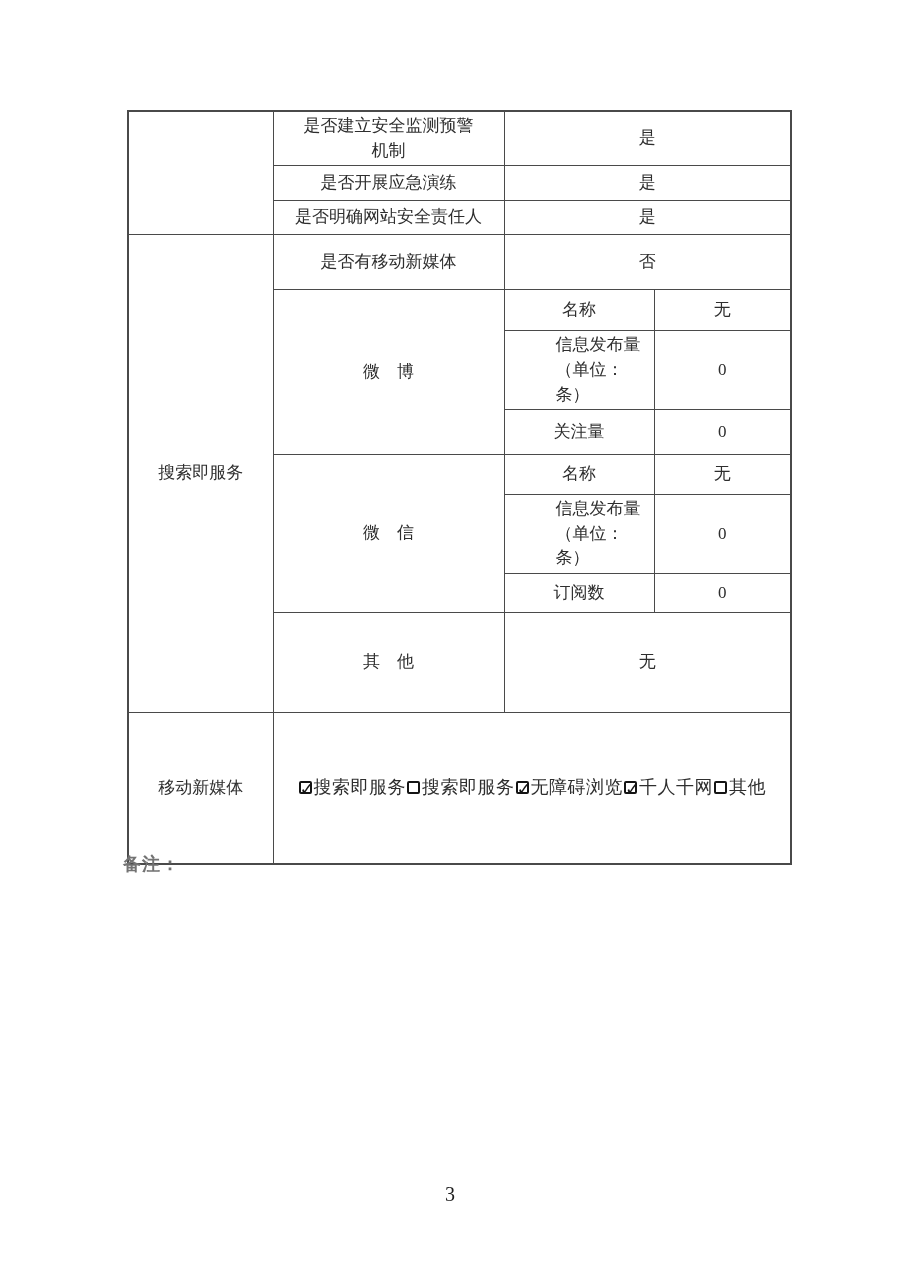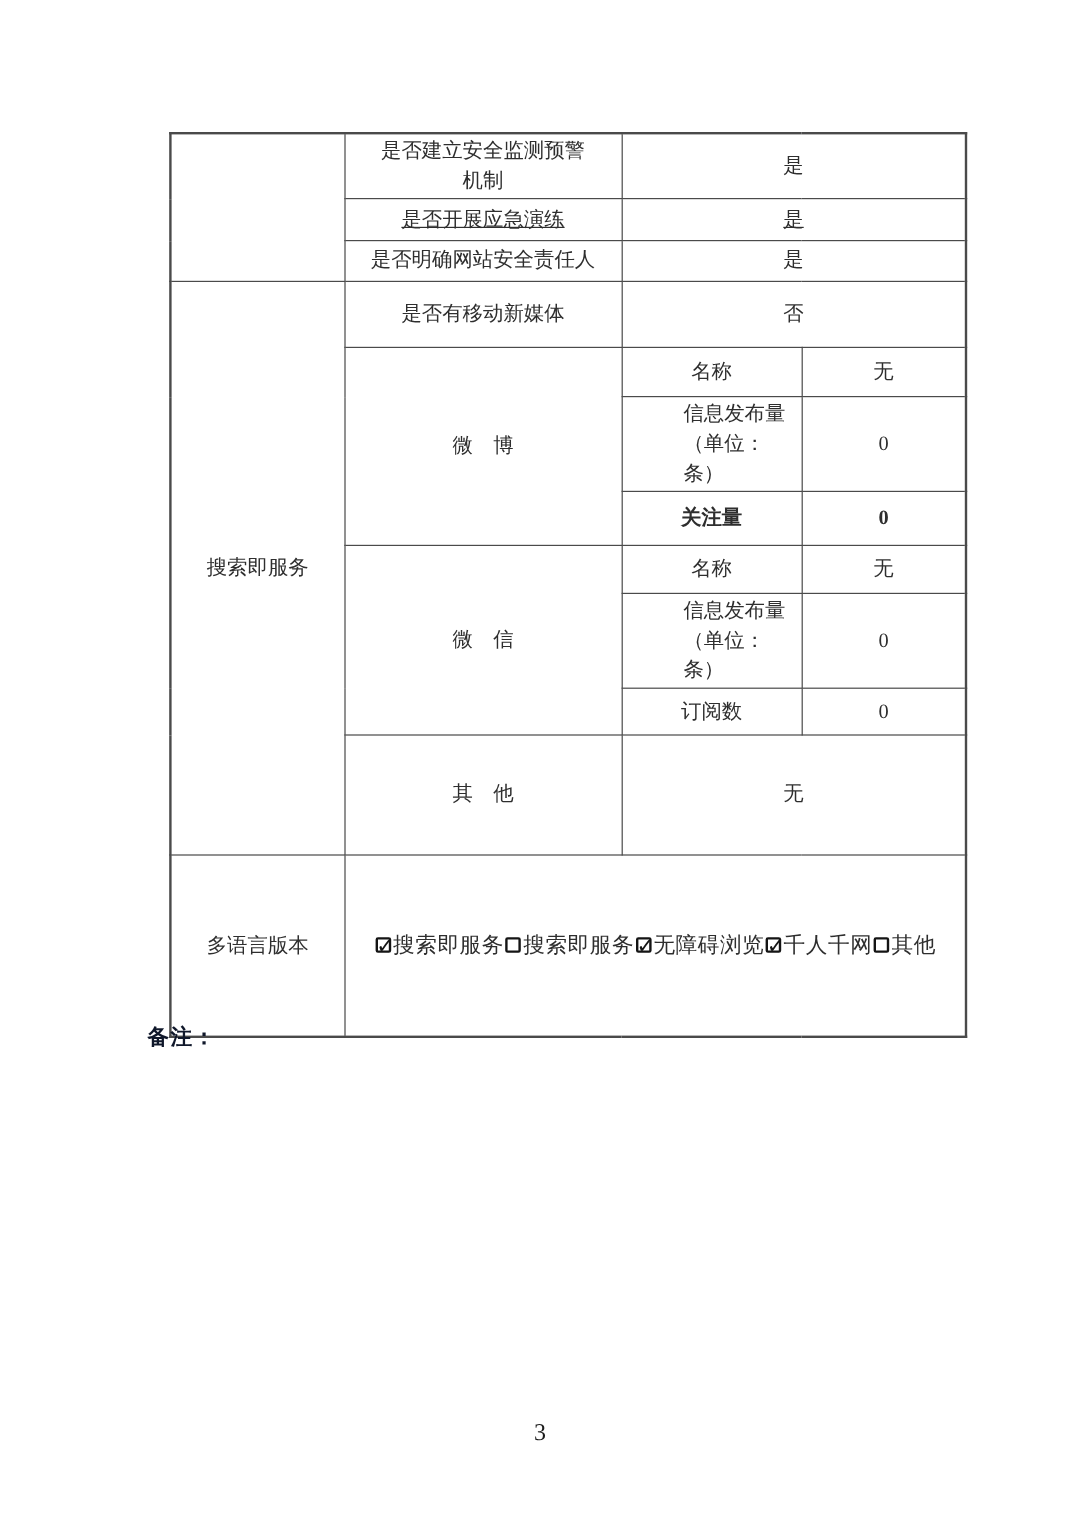--- a/index.html
+++ b/index.html
@@ -7,47 +7,47 @@
     width: 900px; height: 1272px;
     background: #ffffff;
     font-family: "Liberation Serif", "DejaVu Serif", serif;
     color: #2e2e2e;
     position: relative;
     overflow: hidden;
   }
   .page { position: absolute; inset: 0; width: 900px; height: 1272px; background: #fff; }
 
   
-  .report-table-wrap { position: absolute; left: 141px; top: 110px; border-radius: 23px; }
+  .report-table-wrap { position: absolute; left: 127px; top: 110px; border-radius: 23px; }
   table.report {
     border-collapse: collapse;
     table-layout: fixed;
     width: 663px;
     border: 2px solid #4a4a4a;
   }
   table.report td {
     border: 1.5px solid #4a4a4a;
     text-align: center;
     vertical-align: middle;
     font-size: 17px;
     line-height: 1.45;
     color: #2e2e2e;
     padding: 2px 4px;
     overflow: hidden;
   }
   .pre { white-space: pre-line; }
   .lb  { display: inline-block; text-align: left; white-space: pre-line; margin-left: 47px; }
 
   tr.h53  td { height: 53px; }
-  tr.h35  td { height: 35px; text-decoration: underline; }
+  tr.h35  td { height: 35px; }
   tr.h34  td { height: 34px; margin-top: 28px; }
   tr.h55  td { height: 55px; }
   tr.h41  td { height: 41px; }
   tr.h55b td { height: 55px; }
-  tr.h45  td { height: 45px; font-weight: bold; }
+  tr.h45  td { height: 45px; }
   tr.h40  td { height: 40px; }
   tr.h39  td { height: 39px; font-family: Liberation Serif, serif; }
   tr.h100 td { height: 100px; }
   tr.h151 td { height: 151px; }
 
   
   .opts { display: inline-flex; align-items: center; white-space: nowrap; font-size: 18px; letter-spacing: 0.5px; }
   .checkbox {
     display: inline-block;
     width: 13px; height: 13px;
@@ -68,21 +68,21 @@
     color: #141414;
     font-family: "DejaVu Sans", sans-serif;
   }
 
   
   .remarks {
     position: absolute;
     left: 123px; top: 852px;
     font-size: 18px;
     font-weight: bold;
-    color: #0f172a;
+    color: #737373;
     letter-spacing: 1px;
   }
   .page-number {
     position: absolute;
     left: 0; top: 1183px;
     width: 100%;
     text-align: center;
     font-size: 20px;
     color: #1d1d1d;
   }
@@ -152,21 +152,21 @@
           <td>订阅数</td>
           <td>0</td>
         </tr>
 
         <tr class="h100">
           <td>其　他</td>
           <td colspan="2">无</td>
         </tr>
 
         <tr class="h151">
-          <td>多语言版本</td>
+          <td>移动新媒体</td>
           <td colspan="3">
             <span class="opts">
               <span class="checkbox checked"></span>
                 <span>搜索即服务</span>
                 <span class="checkbox"></span>
                 <span>搜索即服务</span>
                 <span class="checkbox checked"></span>
                 <span>无障碍浏览</span>
                 <span class="checkbox checked"></span>
                 <span>千人千网</span>

